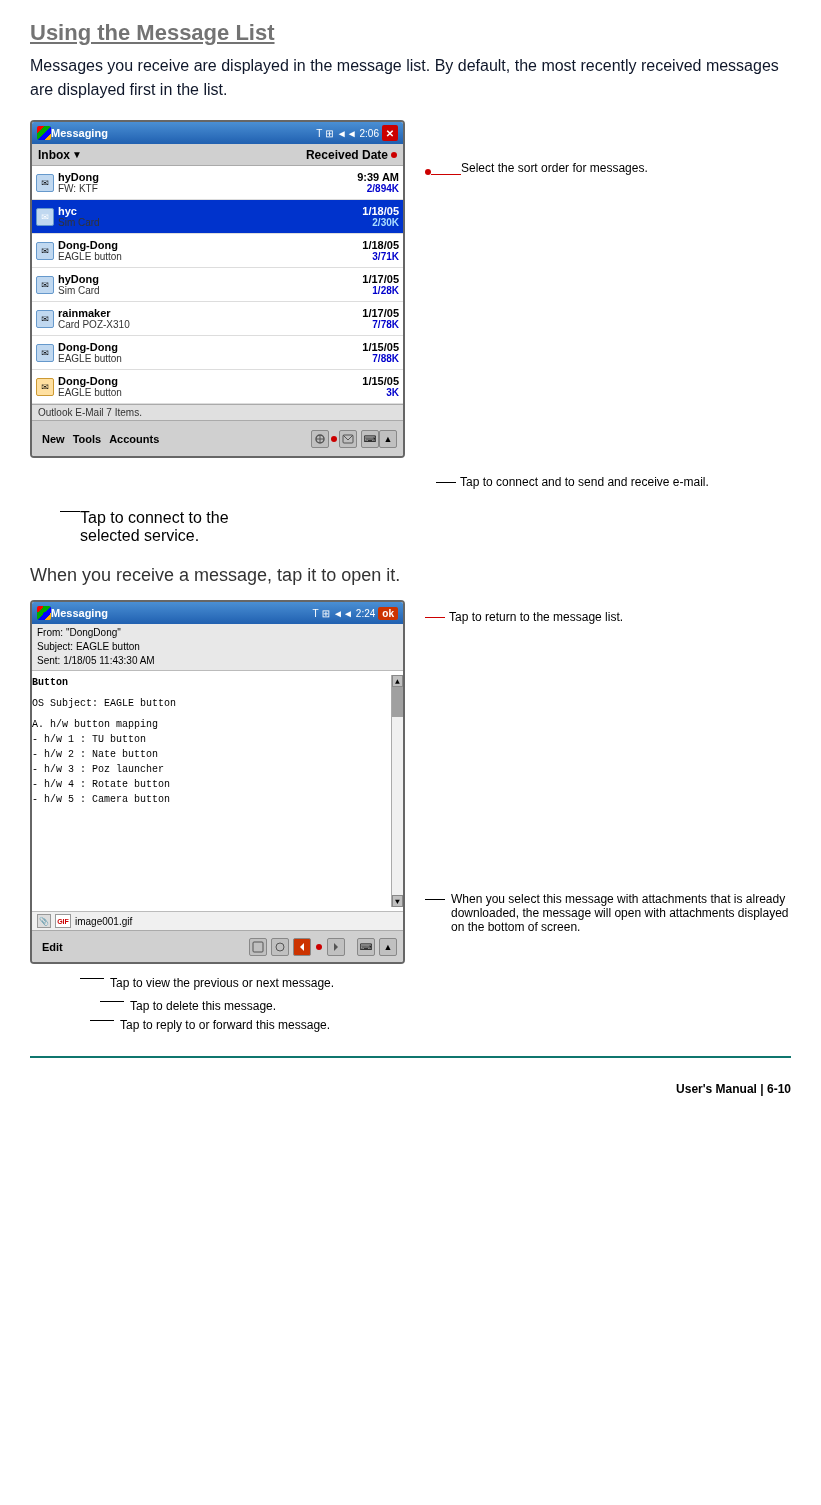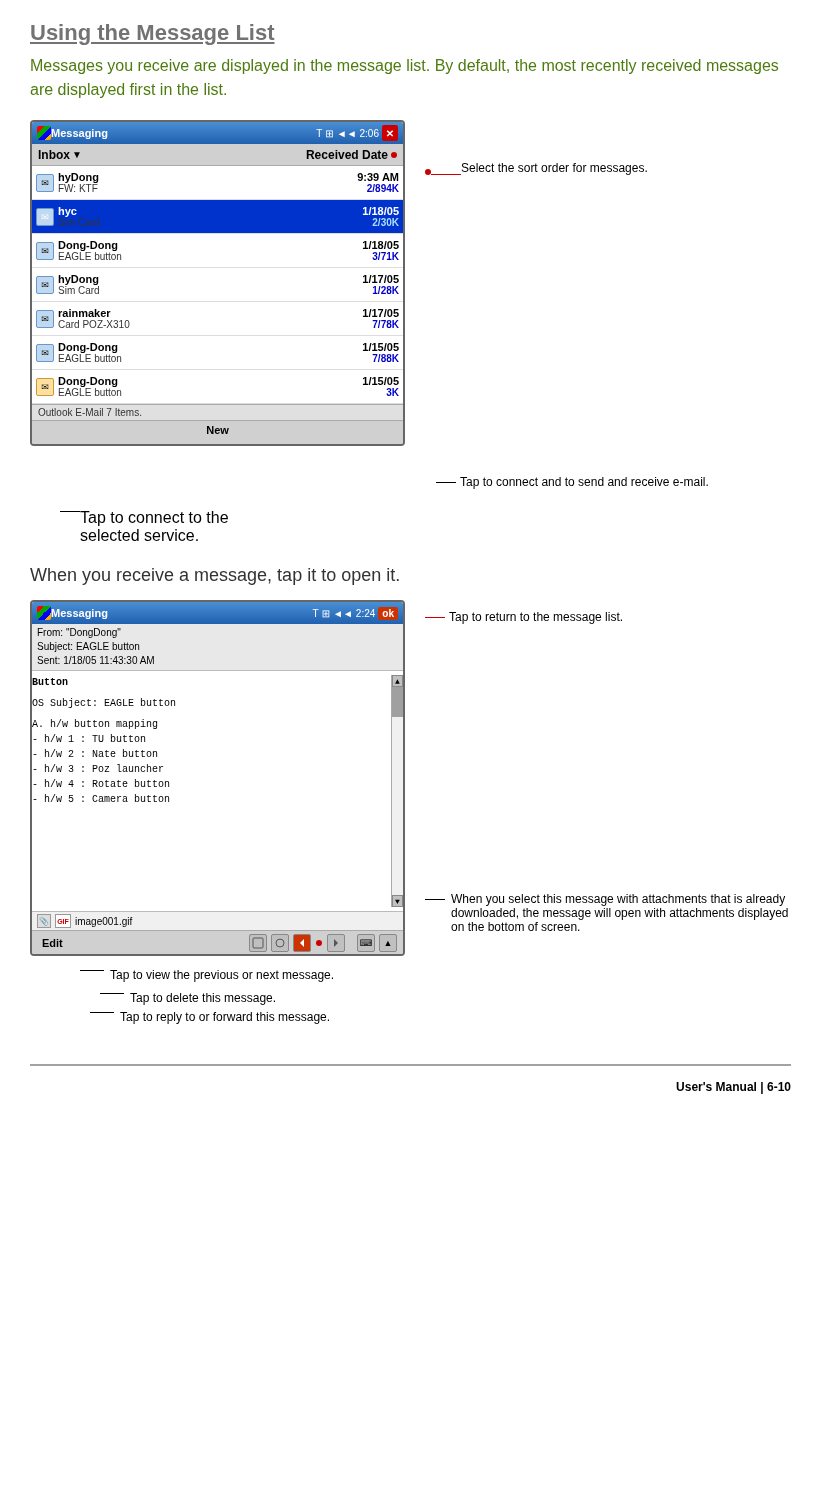--- a/index.html
+++ b/index.html
@@ -15,21 +15,21 @@
     .page-title {
       font-size: 22px;
       font-weight: bold;
       color: #737373;
       text-decoration: underline;
       margin-bottom: 8px;
     }
 
     .intro-text {
       font-size: 16px;
-      color: #4d7c0f;
+      color: #0f172a;
       margin-bottom: 18px;
       line-height: 1.5;
     }
 
     .device-section {
       display: flex;
       align-items: flex-start;
       margin-bottom: 20px;
       gap: 20px;
     }
@@ -179,24 +179,23 @@
       font-size: 10px;
       border-top: 1px solid #aaa;
       color: #333;
     }
 
     .bottom-toolbar {
       background: #d0d0d0;
       display: flex;
       align-items: center;
       padding: 2px 6px;
-      height: 24px;
-      gap: 8px;
+      height: 36px;
+      gap: 0;
       border-top: 1px solid #aaa;
-      flex-direction: column;
     }
     .toolbar-btn {
       font-size: 11px;
       font-weight: bold;
       padding: 1px 4px;
       cursor: pointer;
     }
     .toolbar-icon-btn {
       width: 18px;
       height: 18px;
@@ -311,21 +310,21 @@
       justify-content: center;
       font-weight: bold;
       color: #cc0000;
     }
 
     .email-toolbar {
       background: #d0d0d0;
       display: flex;
       align-items: center;
       padding: 2px 6px;
-      height: 24px;
+      height: 32px;
       gap: 4px;
       border-top: 1px solid #aaa;
     }
 
     .right-annotation-block {
       flex: 1;
       display: flex;
       flex-direction: column;
       gap: 8px;
       padding-top: 40px;
@@ -341,23 +340,23 @@
       display: flex;
       align-items: flex-start;
       gap: 6px;
     }
 
     .page-footer {
       text-align: right;
       font-size: 12px;
       font-weight: bold;
       color: #000;
-      border-top: 2px solid #a3a3a3;
-      padding-top: 14px;
-      margin-top: 36px;
+      border-top: 2px solid #0f766e;
+      padding-top: 24px;
+      margin-top: 20px;
     }
   </style>
 </head>
 <body>
 
 <div class="page-title">Using the Message List</div>
 <div class="intro-text">Messages you receive are displayed in the message list. By default, the most recently received messages are displayed first in the list.</div>
 
 <div class="device-section">
 

